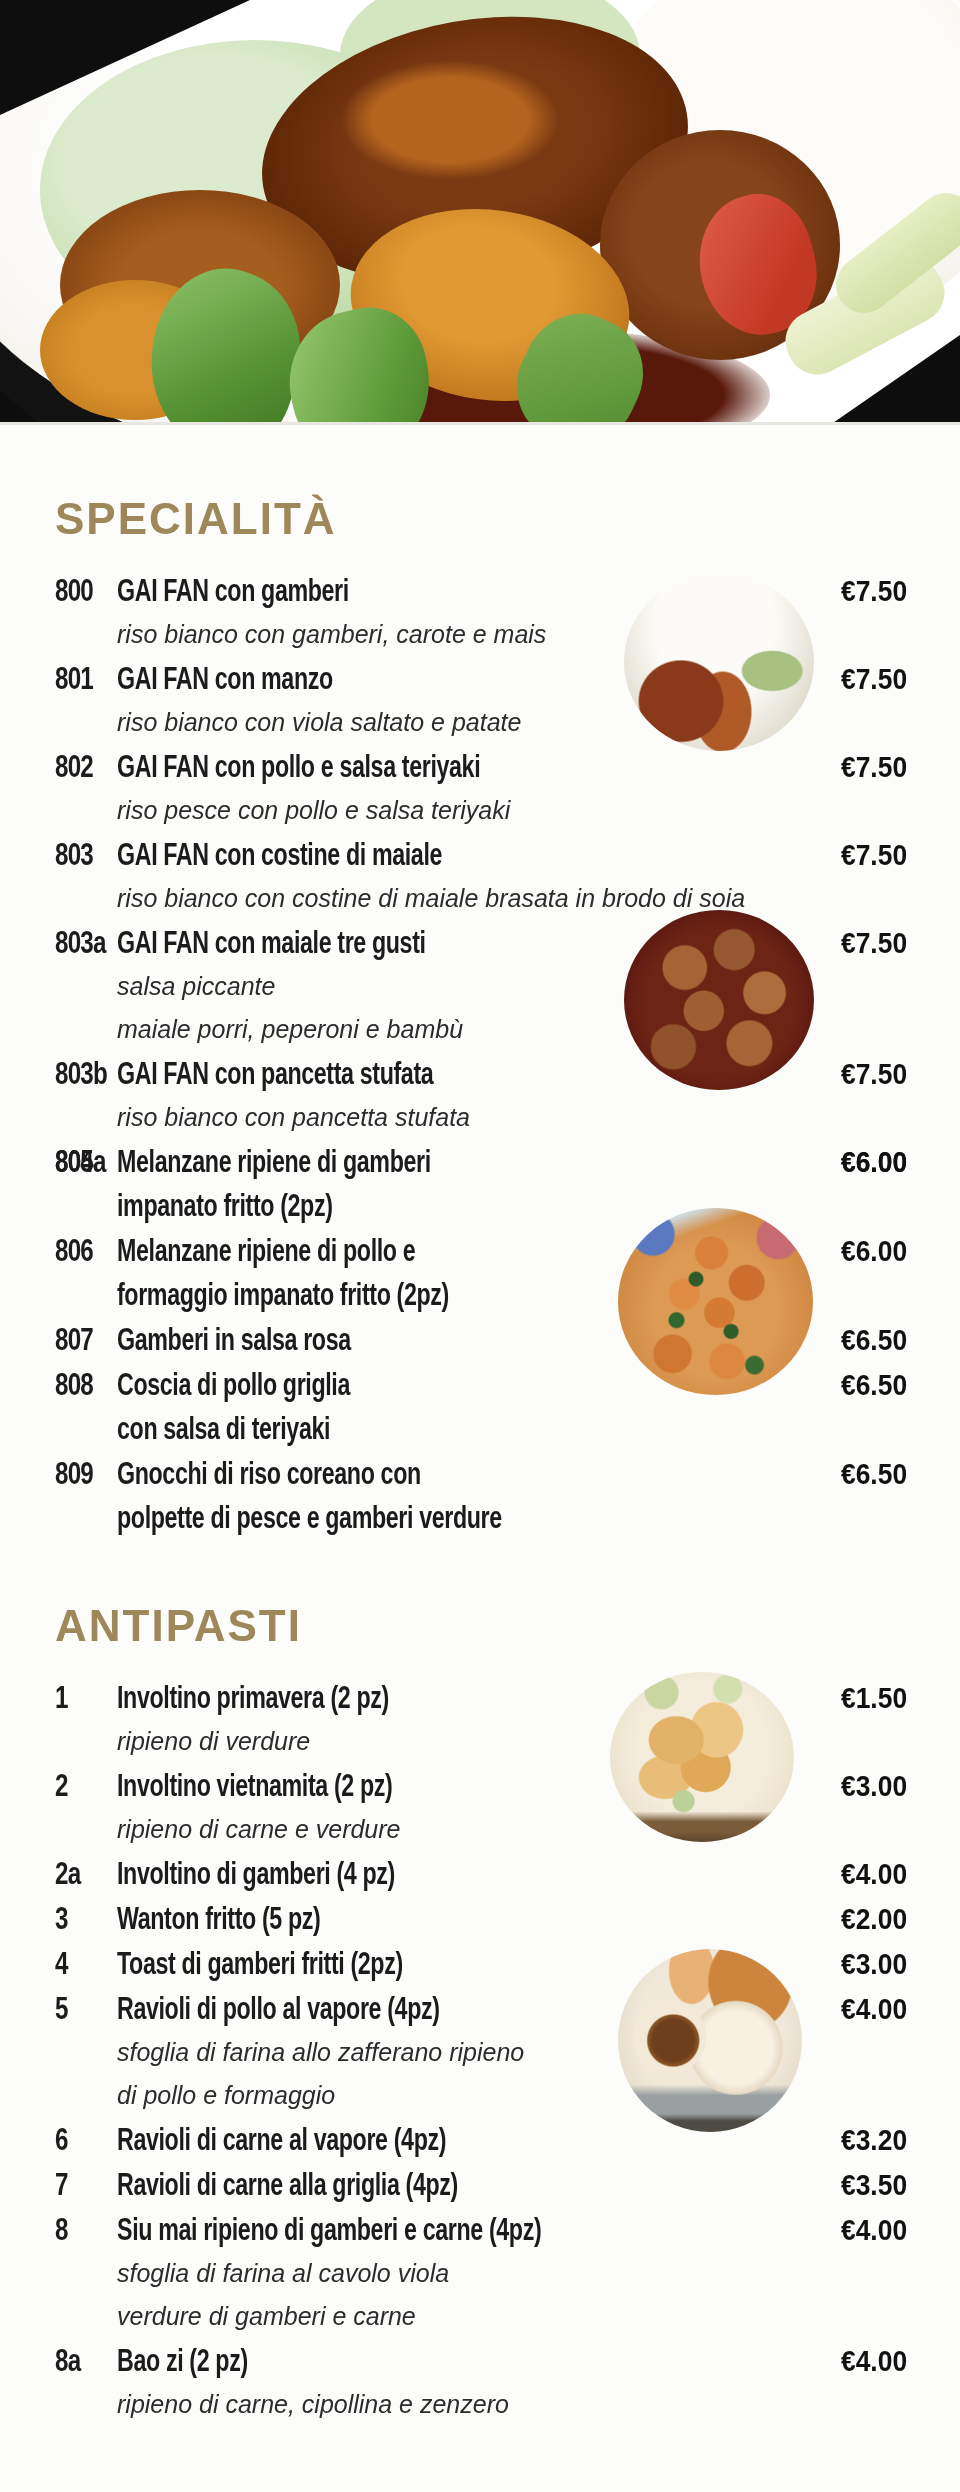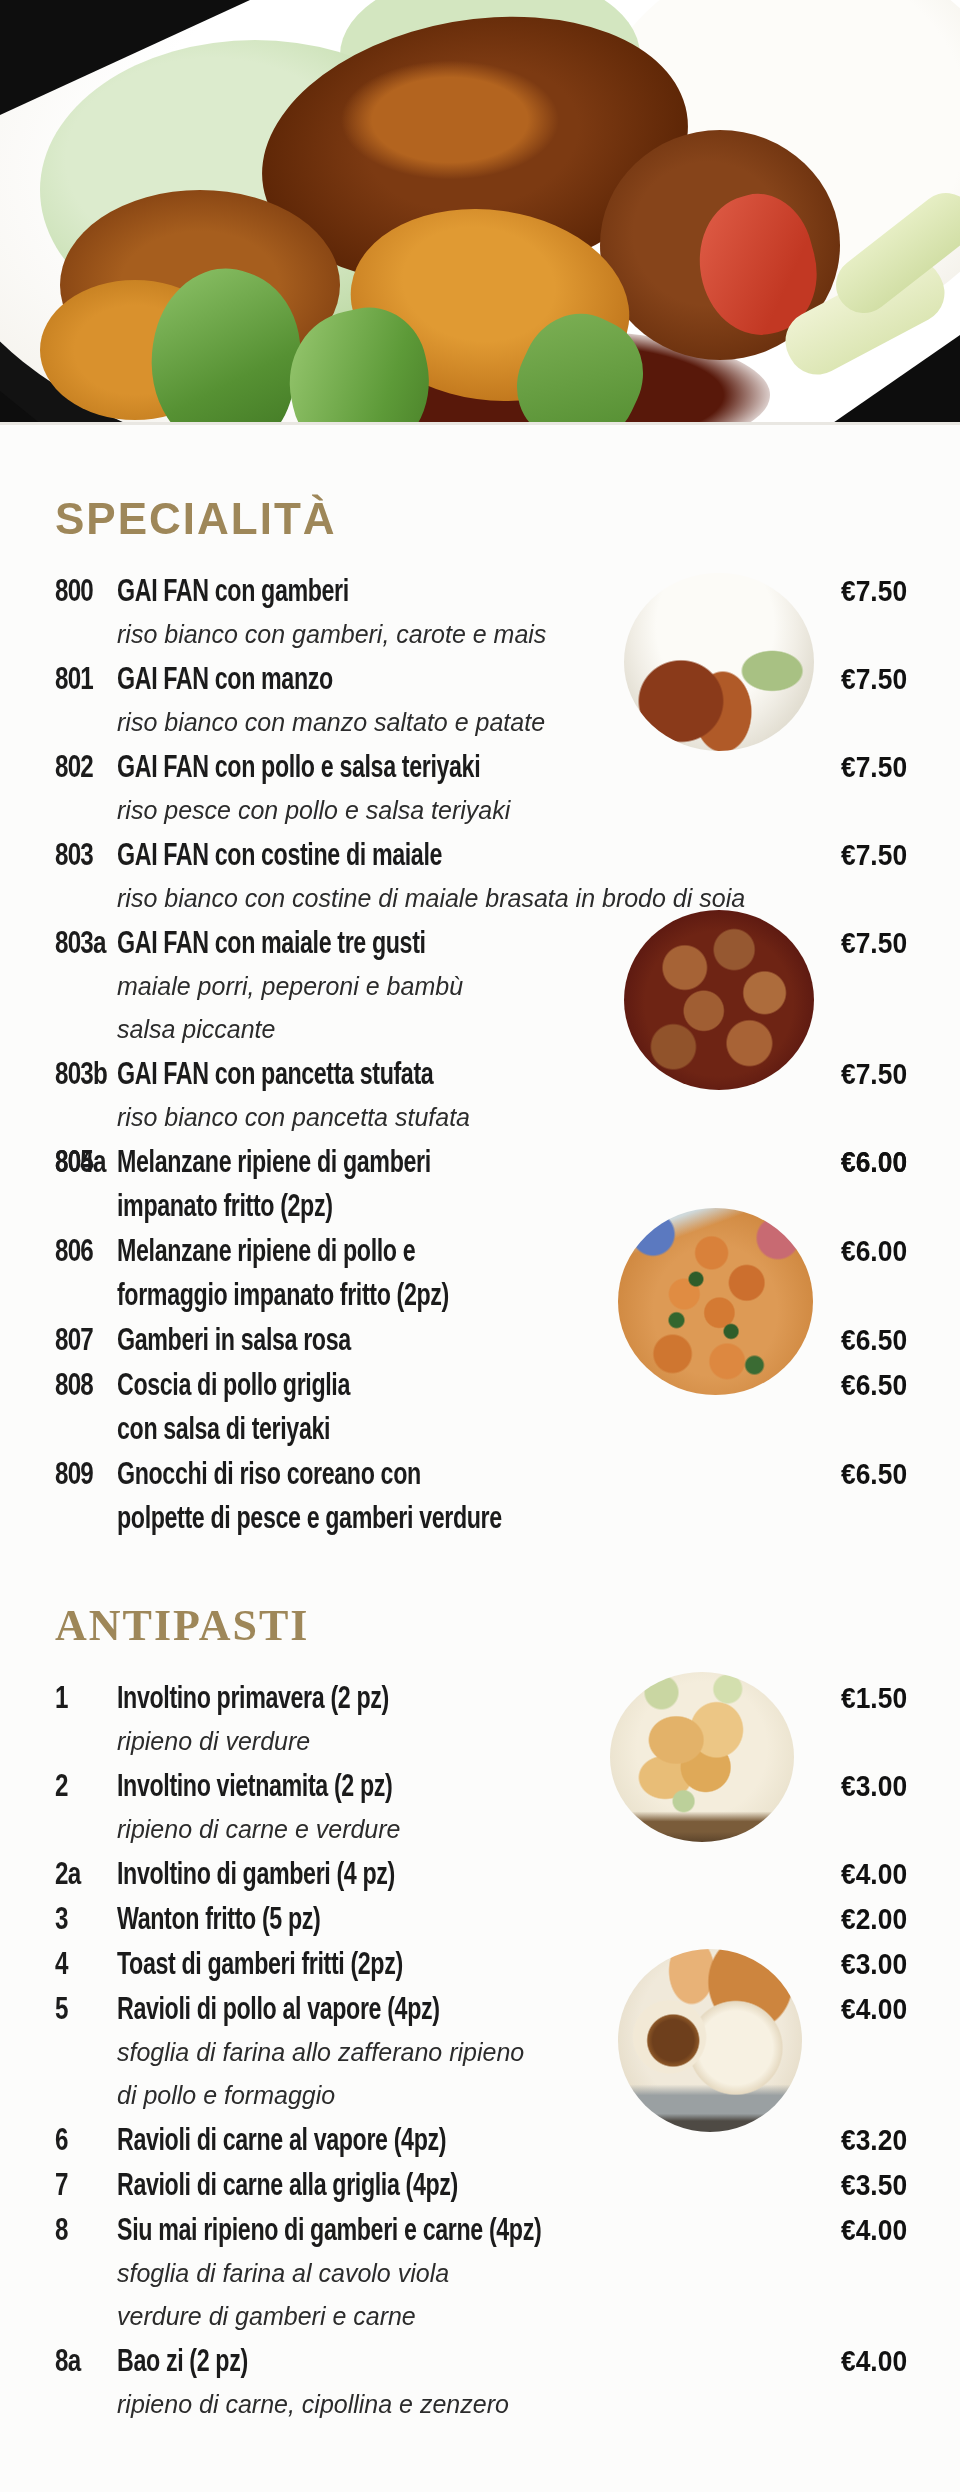--- a/index.html
+++ b/index.html
@@ -47,21 +47,21 @@
   .corner-tl{left:0;top:0;width:250px;height:115px;clip-path:polygon(0 0,100% 0,0 100%);}
   .corner-br{right:0;bottom:0;width:130px;height:90px;clip-path:polygon(100% 0,100% 100%,0 100%);background:#0d0d0d;}
   .corner-bl{left:0;bottom:0;width:42px;height:34px;clip-path:polygon(0 0,0 100%,100% 100%);background:#0d0d0d;}
   .hero-bottom-line{position:absolute;left:0;bottom:0;width:100%;height:3px;background:#e9e7e2;}
 
   
   #menu{position:relative;width:960px;height:2067px;box-sizing:border-box;
     padding-top:72px;background:#fcfcfb;overflow:hidden;}
   .section-title{font-size:44px;line-height:44px;font-weight:700;letter-spacing:2px;
     margin:0 0 28px 55px;}
-  .section:nth-of-type(2) .section-title{margin-top:64px;font-family:Liberation Serif, serif;}
+  .section:nth-of-type(2) .section-title{margin-top:64px;}
   .item-row{position:relative;margin:0 0 1px 0;padding-left:117px;}
   .num{position:absolute;left:55px;top:0;font-size:31px;font-weight:700;line-height:44px;
     letter-spacing:-1px;transform:scaleX(.78);transform-origin:left;color:#1c1c1c;}
   .texts{width:620px;}
   .name{font-size:31px;font-weight:700;line-height:44px;white-space:nowrap;
     letter-spacing:-.5px;transform:scaleX(.75);transform-origin:left;color:#1b1b1b;}
   .desc{font-size:25px;font-style:italic;line-height:43px;white-space:nowrap;color:#2b2b2b;}
   .price{position:absolute;right:53px;top:0;font-size:30px;font-weight:700;line-height:44px;
     transform:scaleX(.88);transform-origin:right;color:#111111;}
 
@@ -150,21 +150,21 @@
           <div class="name">GAI FAN con gamberi</div>
           <div class="desc">riso bianco con gamberi, carote e mais</div>
         </div>
         <span class="price" style="color: rgb(17, 17, 17);">€7.50</span>
         <div class="row-photo ph-gai-fan"></div>
       </div>
       <div class="item-row">
         <span class="num">801</span>
         <div class="texts">
           <div class="name">GAI FAN con manzo</div>
-          <div class="desc">riso bianco con manzo saltato e patate</div>
+          <div class="desc">riso bianco con viola saltato e patate</div>
         </div>
         <span class="price" style="color: rgb(17, 17, 17);">€7.50</span>
       </div>
       <div class="item-row">
         <span class="num">802</span>
         <div class="texts">
           <div class="name">GAI FAN con pollo e salsa teriyaki</div>
           <div class="desc">riso pesce con pollo e salsa teriyaki</div>
         </div>
         <span class="price" style="color: rgb(17, 17, 17);">€7.50</span>
@@ -174,22 +174,22 @@
         <div class="texts">
           <div class="name">GAI FAN con costine di maiale</div>
           <div class="desc">riso bianco con costine di maiale brasata in brodo di soia</div>
         </div>
         <span class="price" style="color: rgb(17, 17, 17);">€7.50</span>
       </div>
       <div class="item-row">
         <span class="num">803a</span>
         <div class="texts">
           <div class="name">GAI FAN con maiale tre gusti</div>
+          <div class="desc">salsa piccante</div>
           <div class="desc">maiale porri, peperoni e bambù</div>
-          <div class="desc">salsa piccante</div>
         </div>
         <span class="price" style="color: rgb(17, 17, 17);">€7.50</span>
         <div class="row-photo ph-meatballs"></div>
       </div>
       <div class="item-row">
         <span class="num">803b</span>
         <div class="texts">
           <div class="name">GAI FAN con pancetta stufata</div>
           <div class="desc">riso bianco con pancetta stufata</div>
         </div>

